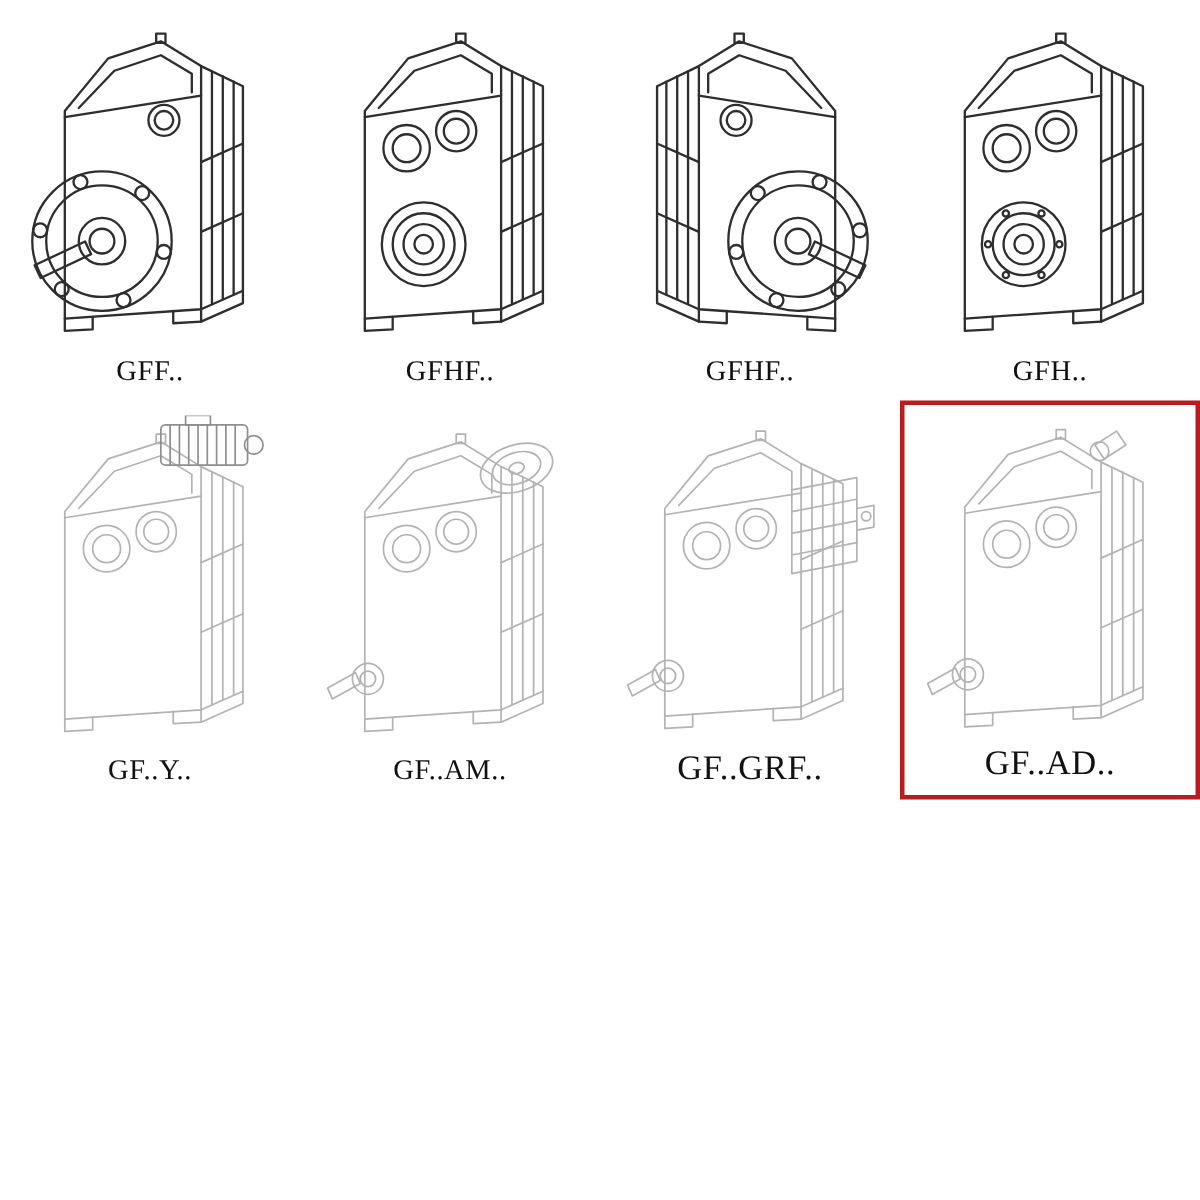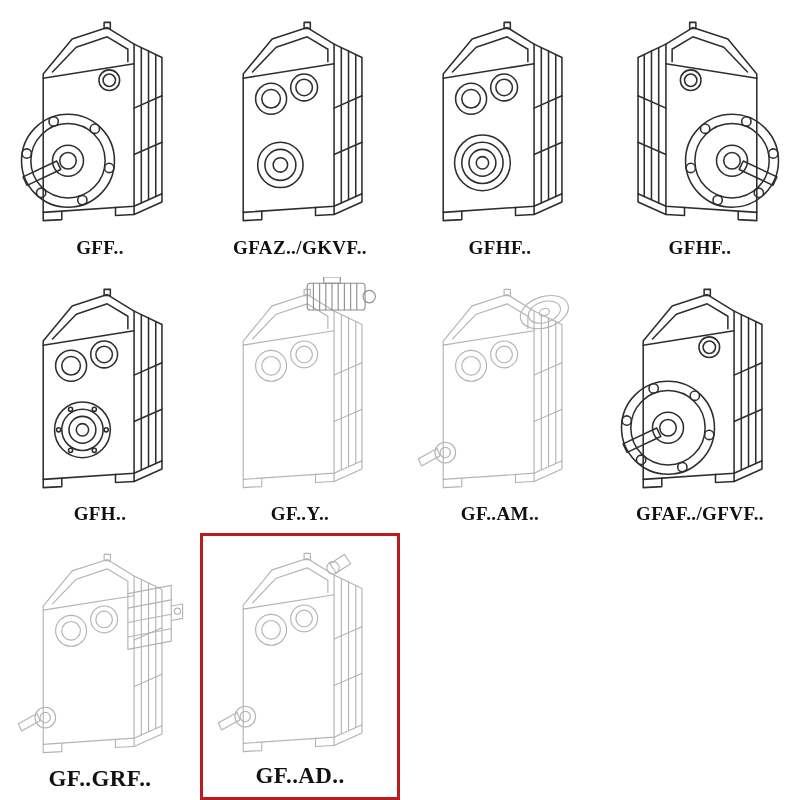--- a/index.html
+++ b/index.html
@@ -27,21 +27,21 @@
     stroke-width:1.5;
     stroke-linecap:round;
     stroke-linejoin:round;
   }
   figure.cell.faint .art svg{
     stroke:var(--faint);
     stroke-width:1.1;
   }
   figcaption{
     font-family:"Liberation Serif",serif;
-    font-weight:700;
+    font-weight:400;
     font-size:19px;
     letter-spacing:.4px;
     color:#111;
     text-align:center;
     padding-bottom:2px;
     white-space:nowrap;
   }
   figure.cell.big-label figcaption{font-size:23px;text-align:center;}
   figure.cell.boxed{border:3px solid #b91c1c;}
   .defs-hidden{position:absolute;width:0;height:0;overflow:hidden;}
@@ -143,30 +143,20 @@
     <div class="art">
       <svg viewBox="0 0 170 215" width="176" height="222">
         <use href="#g-housing"></use>
           <use href="#g-upperbore"></use>
           <use href="#g-flange"></use>
       </svg>
     </div>
     <figcaption>GFF..</figcaption>
   </figure>
 
-  <figure class="cell">
-    <div class="art">
-      <svg viewBox="0 0 170 215" width="176" height="222">
-        <use href="#g-housing"></use>
-          <use href="#g-pairbores"></use>
-          <use href="#g-hub"></use>
-      </svg>
-    </div>
-    <figcaption>GFAZ../GKVF..</figcaption>
-  </figure>
 
   <figure class="cell">
     <div class="art">
       <svg viewBox="0 0 170 215" width="176" height="222">
         <use href="#g-housing"></use>
           <use href="#g-pairbores"></use>
           <use href="#g-output"></use>
       </svg>
     </div>
     <figcaption>GFHF..</figcaption>
@@ -214,30 +204,20 @@
       <svg viewBox="0 0 170 215" width="176" height="222">
         <use href="#g-housing"></use>
           <use href="#g-pairbores"></use>
           <use href="#g-lshaft"></use>
           <use href="#g-amflange"></use>
       </svg>
     </div>
     <figcaption>GF..AM..</figcaption>
   </figure>
 
-  <figure class="cell">
-    <div class="art">
-      <svg viewBox="0 0 170 215" width="176" height="222">
-        <use href="#g-housing"></use>
-          <use href="#g-upperbore"></use>
-          <use href="#g-flange"></use>
-      </svg>
-    </div>
-    <figcaption>GFAF../GFVF..</figcaption>
-  </figure>
 
 
   <figure class="cell faint big-label">
     <div class="art">
       <svg viewBox="0 0 170 215" width="176" height="222">
         <use href="#g-housing"></use>
           <use href="#g-pairbores"></use>
           <use href="#g-inputbox"></use>
           <use href="#g-lshaft"></use>
       </svg>

